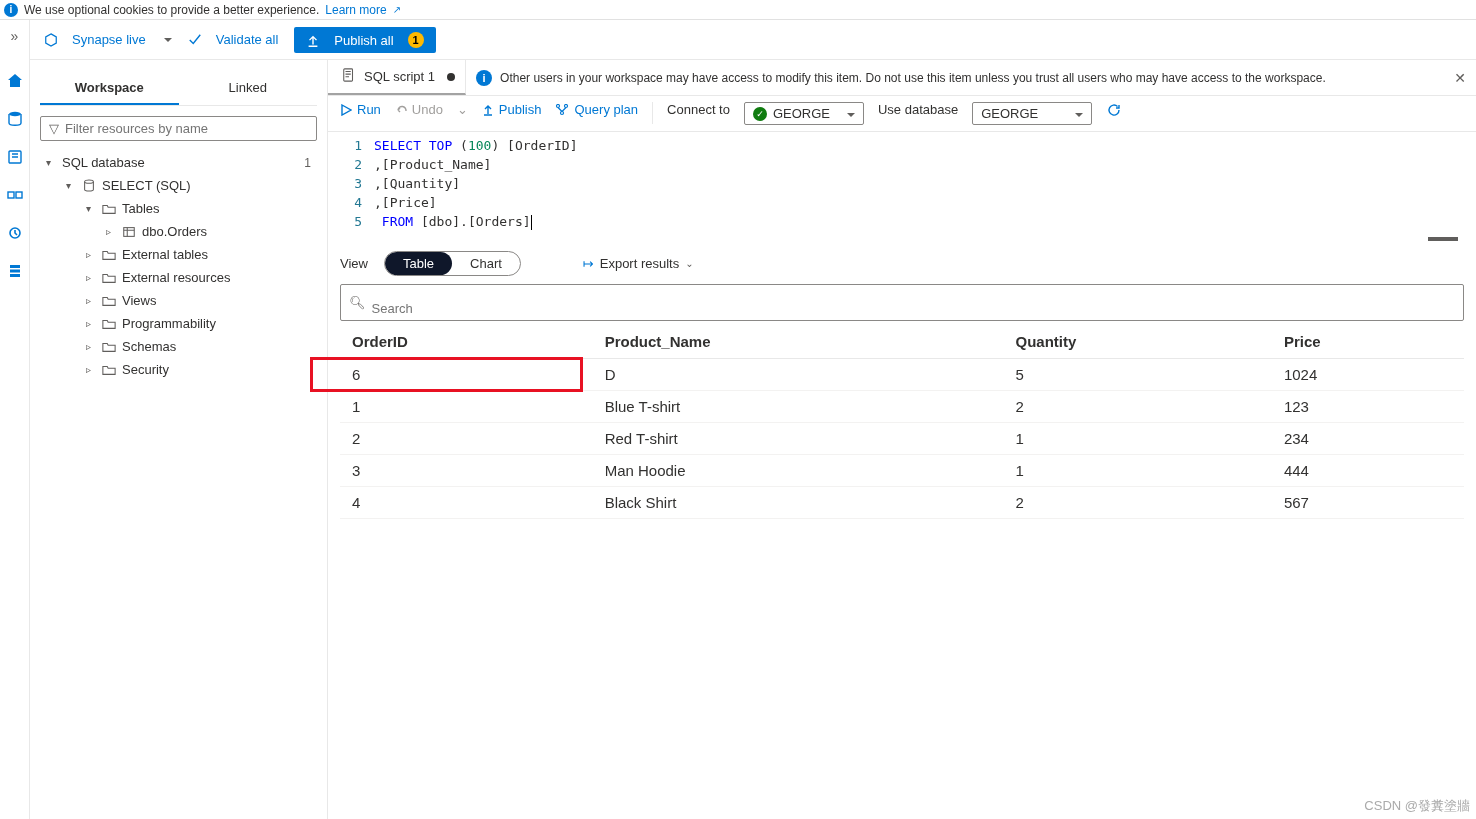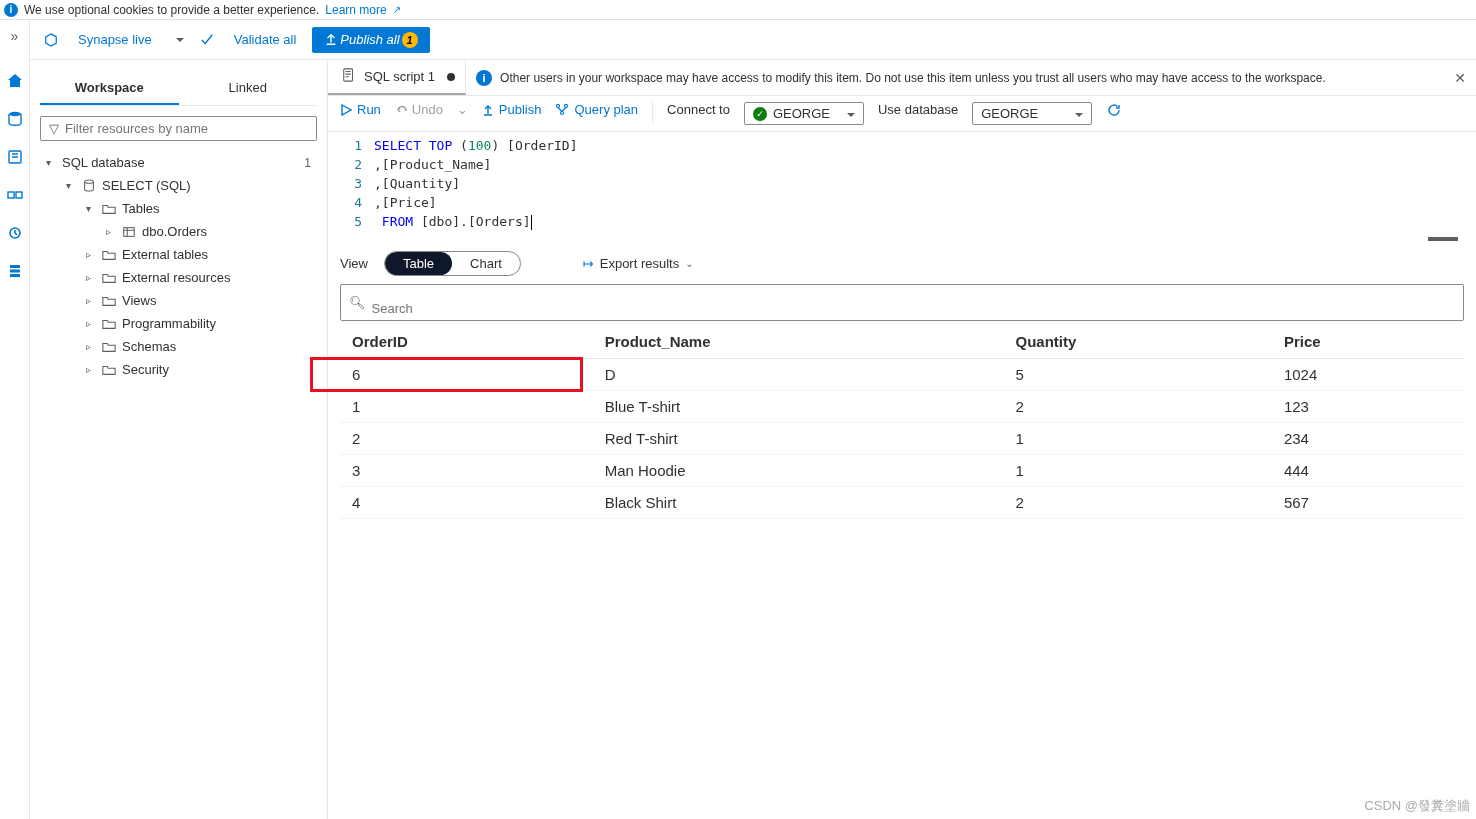--- a/index.html
+++ b/index.html
@@ -13,23 +13,23 @@
 
 .main-wrap { display:flex; flex:1; min-height:0; }
 .rail { width:30px; border-right:1px solid #e8e8e8; display:flex; flex-direction:column; align-items:center; padding-top:8px; gap:20px; }
 .rail .rail-ic { width:18px; height:18px; display:flex; align-items:center; justify-content:center; color:#0078d4; }
 .rail .rail-ic svg { width:16px; height:16px; }
 .rail .collapse-ic { font-size:14px; color:#605e5c; margin-bottom:8px; }
 
 .content { flex:1; display:flex; flex-direction:column; min-width:0; }
 
 .toolbar { display:flex; align-items:center; height:40px; padding:0 14px; border-bottom:1px solid #e8e8e8; gap:16px; }
-.toolbar .tb-item { display:flex; align-items:center; gap:20px; color:#0078d4; font-size:13px; cursor:pointer; }
+.toolbar .tb-item { display:flex; align-items:center; gap:14px; color:#0078d4; font-size:13px; cursor:pointer; }
 .toolbar .tb-item.dd::after { content:""; border:4px solid transparent; border-top-color:#605e5c; margin-left:4px; margin-top:4px; }
-.publish-btn { background:#0078d4; color:#fff; padding:5px 12px; border-radius:2px; display:flex; align-items:flex-start; gap:2px; cursor:pointer;font-style:italic; }
+.publish-btn { background:#0078d4; color:#fff; padding:5px 12px; border-radius:2px; display:flex; align-items:flex-end; gap:14px; cursor:pointer; }
 .publish-btn .badge { background:#ffb900; color:#000; border-radius:8px; min-width:16px; height:16px; font-size:11px; display:flex; align-items:center; justify-content:center; font-weight:600; padding:0 2px; }
 
 .body { display:flex; flex:1; min-height:0; }
 
 .side { width:298px; border-right:1px solid #e8e8e8; display:flex; flex-direction:column; padding:12px 10px 0 10px; }
 .side-hdr { display:flex; align-items:center; justify-content:space-between; margin-bottom:6px; padding:0 2px 0 2px;}
 .side-hdr h1 { font-size:18px; font-weight:600; }
 .side-hdr .icons { display:flex; gap:10px; color:#0078d4; font-size:15px;}
 .side-tabs { display:flex; border-bottom:1px solid #e8e8e8; margin-bottom:10px; }
 .side-tabs .tab { flex:1; text-align:center; padding:8px 0; font-size:13px; cursor:pointer; color:#323130;}

